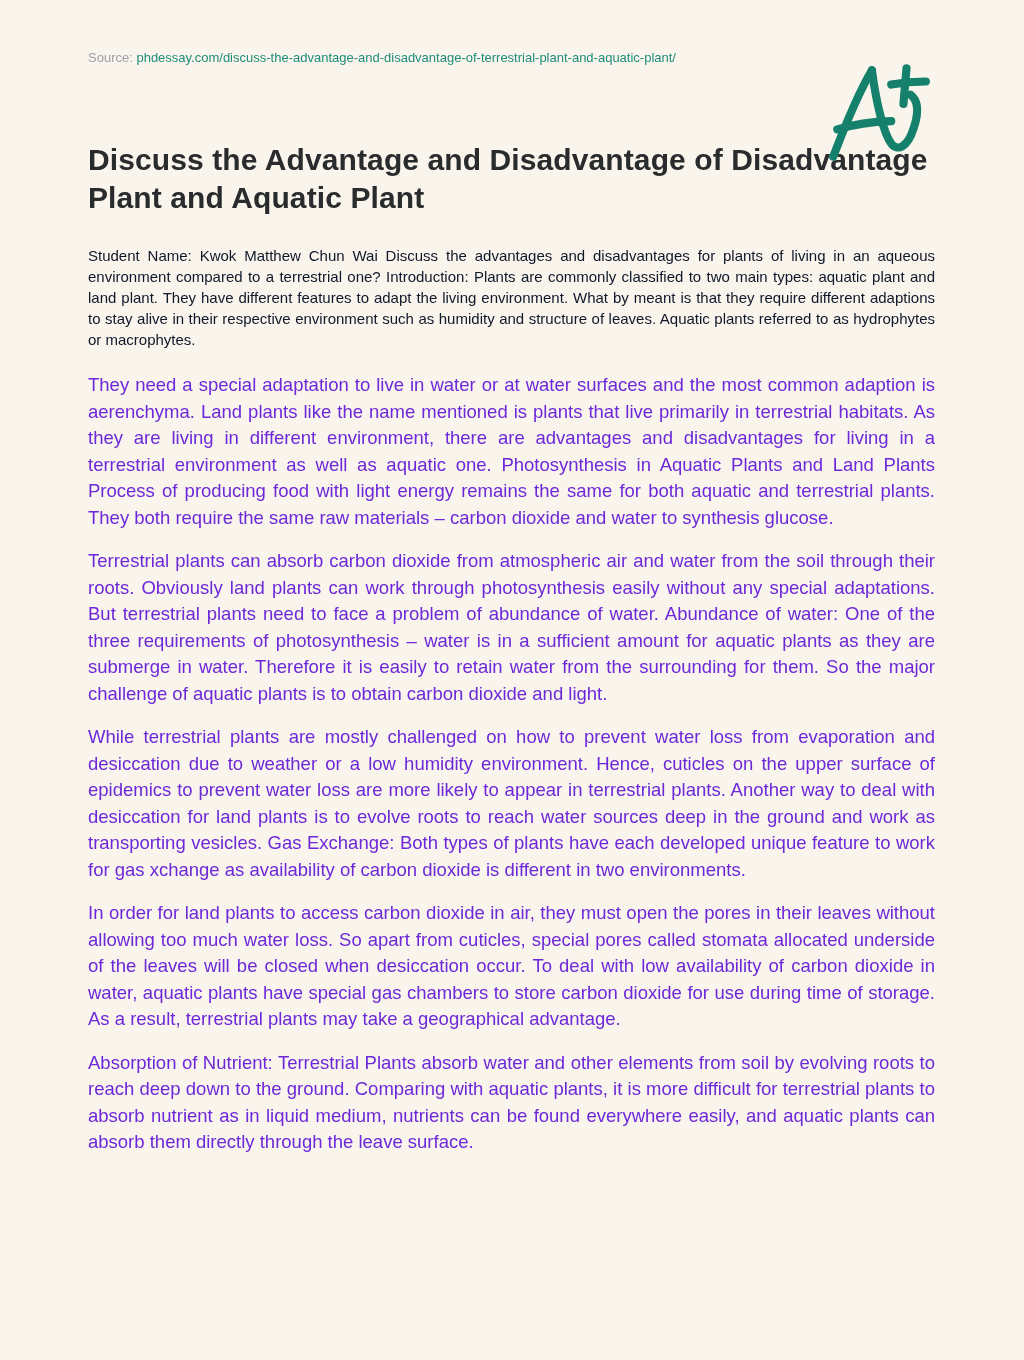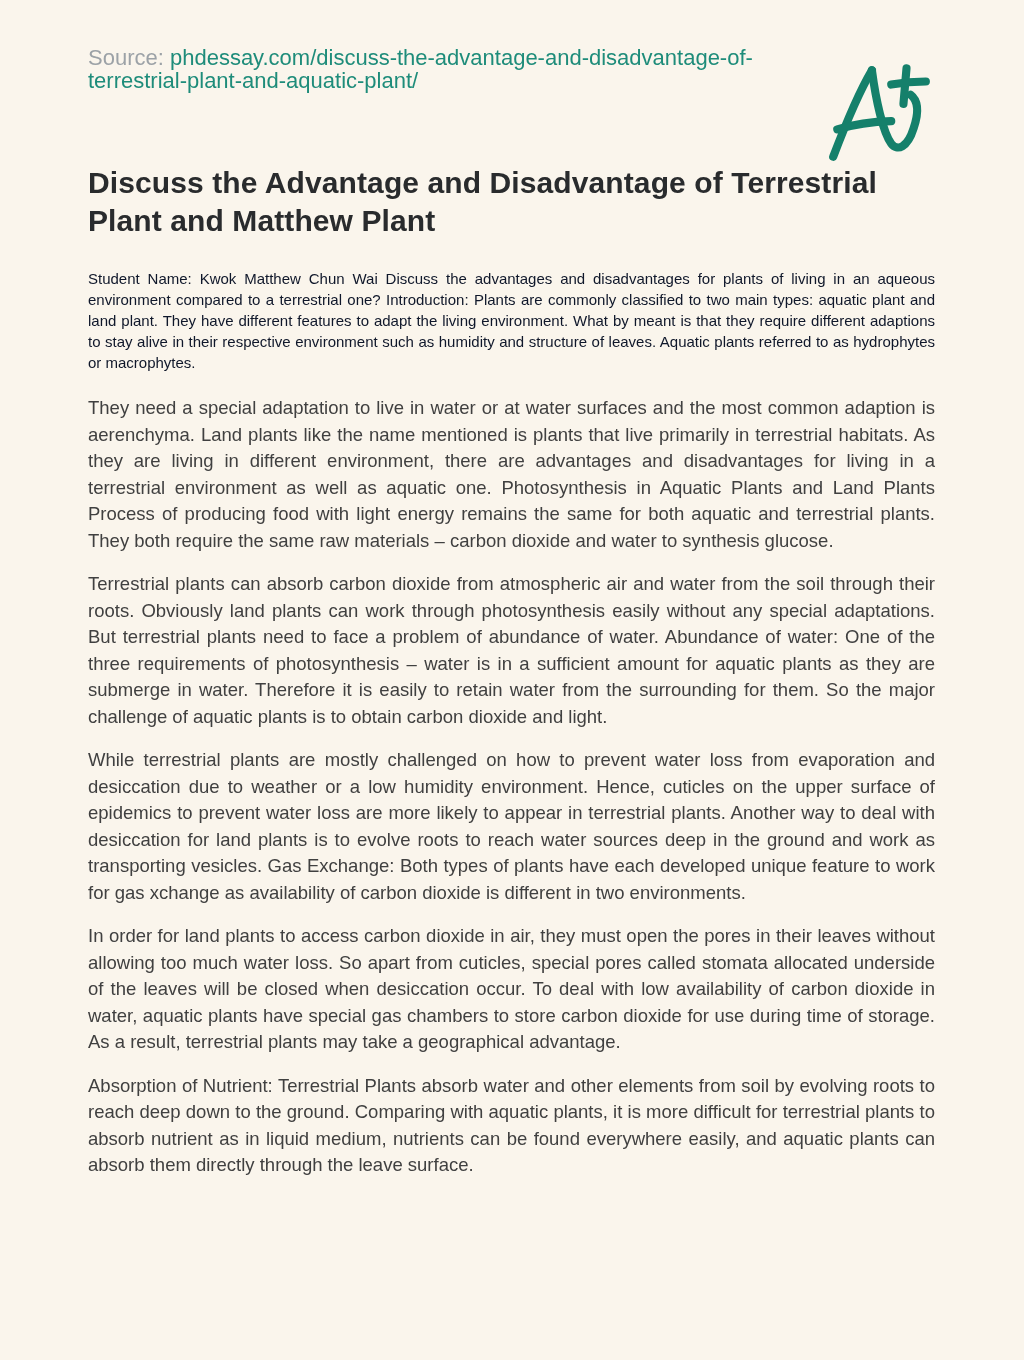--- a/index.html
+++ b/index.html
@@ -21,21 +21,21 @@
     padding: 46px 89px 0 88px;
   }
   .site-title {
     font-size: 27px;
     font-weight: 700;
     letter-spacing: 0.2px;
     color: #474C52;
     margin: 0 0 17px 0;
   }
   .source-line {
-    font-size: 22px;
+    font-size: 13px;
     line-height: 23px;
     color: #9CA2A7;
     max-width: 690px;
     margin: 0 0 72px 0;
     word-break: break-word;
   }
   .source-line a {
     color: #1E8C7A;
     text-decoration: none;
     cursor: pointer;
@@ -51,21 +51,21 @@
   .intro-para {
     font-size: 15px;
     line-height: 21px;
     color: #0f172a;
     text-align: justify;
     margin: 0 0 22px 0;
   }
   .body-para {
     font-size: 18.5px;
     line-height: 26.5px;
-    color: #404040;
+    color: #6d28d9;
     text-align: justify;
     margin: 0 0 17px 0;
   }
   .logo {
     position: absolute;
     top: 58px;
     left: 822px;
     width: 112px;
     height: 107px;
     color: #15806B;
@@ -85,21 +85,21 @@
       <path d="M83,10 C82,21 81,33 80,45"></path>
       <path d="M68,26 C79,24 91,23 102,23"></path>
     </svg>
   </div>
 
   <div class="clip">
 
 
     <p class="source-line"><span>Source: </span><a>phdessay.com/discuss-the-advantage-and-disadvantage-of-terrestrial-plant-and-aquatic-plant/</a></p>
 
-    <h2 class="essay-title">Discuss the Advantage and Disadvantage of Terrestrial Plant and Matthew Plant</h2>
+    <h2 class="essay-title">Discuss the Advantage and Disadvantage of Disadvantage Plant and Aquatic Plant</h2>
 
     <p class="intro-para">Student Name: Kwok Matthew Chun Wai Discuss the advantages and disadvantages for plants of living in an aqueous environment compared to a terrestrial one? Introduction: Plants are commonly classified to two main types: aquatic plant and land plant. They have different features to adapt the living environment. What by meant is that they require different adaptions to stay alive in their respective environment such as humidity and structure of leaves. Aquatic plants referred to as hydrophytes or macrophytes.</p>
 
     <p class="body-para">They need a special adaptation to live in water or at water surfaces and the most common adaption is aerenchyma. Land plants like the name mentioned is plants that live primarily in terrestrial habitats. As they are living in different environment, there are advantages and disadvantages for living in a terrestrial environment as well as aquatic one. Photosynthesis in Aquatic Plants and Land Plants Process of producing food with light energy remains the same for both aquatic and terrestrial plants. They both require the same raw materials – carbon dioxide and water to synthesis glucose.</p>
 
     <p class="body-para">Terrestrial plants can absorb carbon dioxide from atmospheric air and water from the soil through their roots. Obviously land plants can work through photosynthesis easily without any special adaptations. But terrestrial plants need to face a problem of abundance of water. Abundance of water: One of the three requirements of photosynthesis – water is in a sufficient amount for aquatic plants as they are submerge in water. Therefore it is easily to retain water from the surrounding for them. So the major challenge of aquatic plants is to obtain carbon dioxide and light.</p>
 
     <p class="body-para">While terrestrial plants are mostly challenged on how to prevent water loss from evaporation and desiccation due to weather or a low humidity environment. Hence, cuticles on the upper surface of epidemics to prevent water loss are more likely to appear in terrestrial plants. Another way to deal with desiccation for land plants is to evolve roots to reach water sources deep in the ground and work as transporting vesicles. Gas Exchange: Both types of plants have each developed unique feature to work for gas xchange as availability of carbon dioxide is different in two environments.</p>
 
     <p class="body-para">In order for land plants to access carbon dioxide in air, they must open the pores in their leaves without allowing too much water loss. So apart from cuticles, special pores called stomata allocated underside of the leaves will be closed when desiccation occur. To deal with low availability of carbon dioxide in water, aquatic plants have special gas chambers to store carbon dioxide for use during time of storage. As a result, terrestrial plants may take a geographical advantage.</p>

